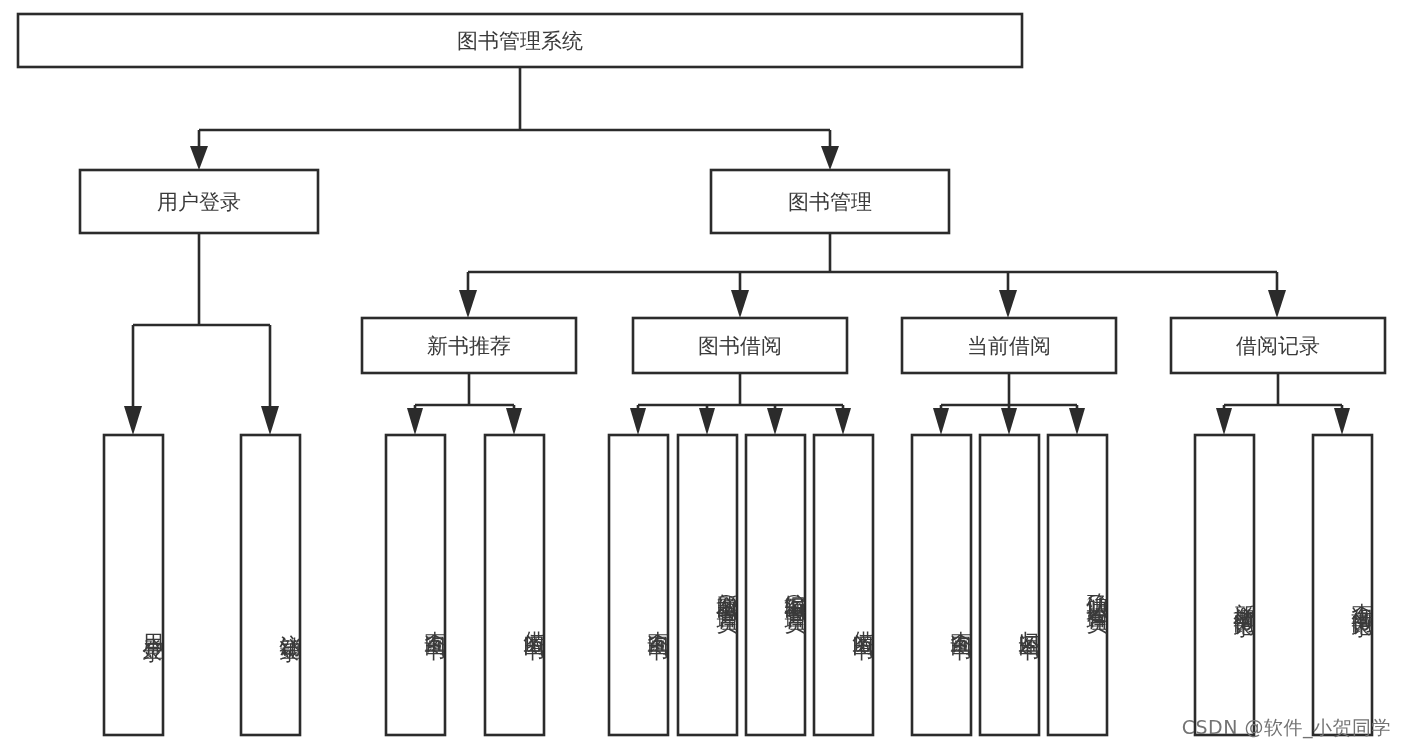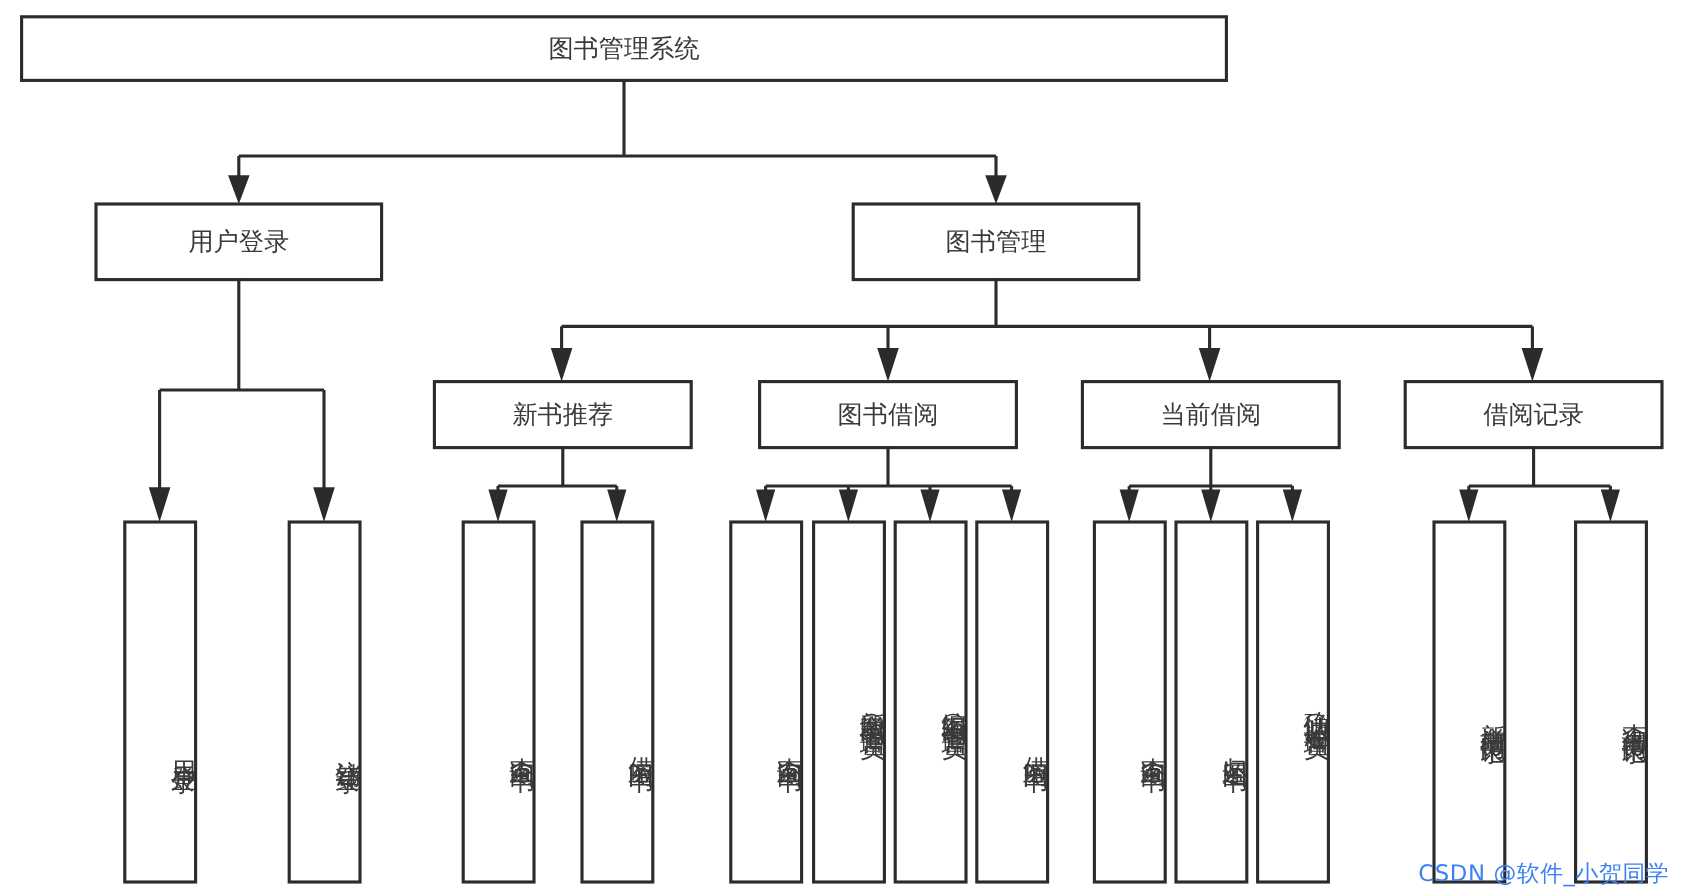--- a/index.html
+++ b/index.html
@@ -69,21 +69,21 @@
     justify-content: center;
     white-space: nowrap;
     pointer-events: none;
   }
   .watermark {
     position: absolute;
     right: 14px;
     bottom: 6px;
     font-family: "DejaVu Sans", "Liberation Sans", sans-serif;
     font-size: 19px;
-    color: #3b82f6;
+    color: #737373;
     letter-spacing: 0.5px;
     white-space: nowrap;
   }
 </style>
 </head>
 <body>
 
 <div id="diagram-root">
 
   <svg id="flow-svg" viewBox="0 0 1405 747">

